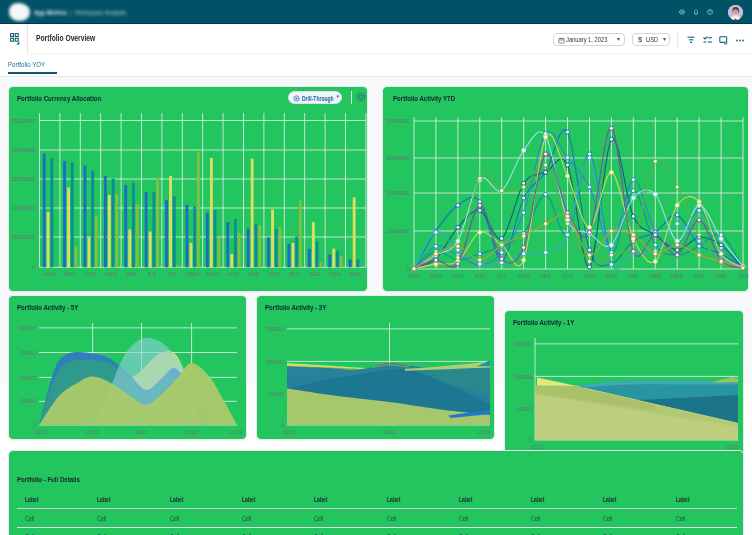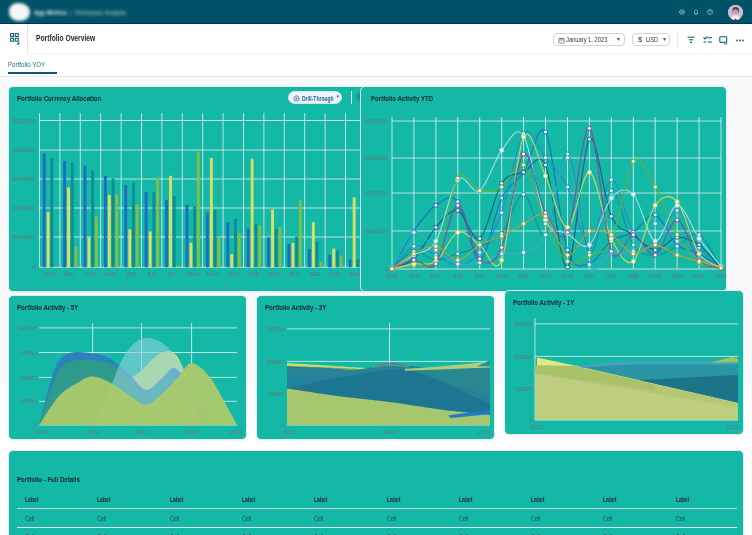--- a/index.html
+++ b/index.html
@@ -14,21 +14,21 @@
 #avatar{left:728px;top:5px;width:15px;height:15px;border-radius:50%;overflow:hidden;background:#cbb8dc}
 
 #tbar{left:0;top:24px;width:752px;height:29px;background:#fff}
 #tdiv{left:27px;top:24px;width:1px;height:29px;background:#e3e6e9}
 #ptitle{left:36px;top:33px;font-size:8.6px;font-weight:bold;color:#18242d}
 .btn{position:absolute;border:1px solid #d2d6da;border-radius:4px;background:#fff;color:#2d363d;font-size:7.4px}
 
 #tabrow{left:0;top:53px;width:752px;height:24px;background:#fff;border-bottom:1px solid #e4e7ea}
 #tab{left:8px;top:53px;width:49px;height:21px;border-bottom:2.5px solid #125a74;color:#1f6b94;font-size:7.7px;text-align:left;line-height:24px}
 
-.card{position:absolute;background:#14b8a6;border:1px solid #e7ebee;border-radius:5px;box-shadow:0 1px 2px rgba(20,40,60,.05)}
+.card{position:absolute;background:#22c55e;border:1px solid #e7ebee;border-radius:5px;box-shadow:0 1px 2px rgba(20,40,60,.05)}
 .ctitle{position:absolute;font-size:7.8px;font-weight:bold;color:#18242d}
 .th{position:absolute;top:45px;font-size:7px;font-weight:bold;color:#222b31}
 .td{position:absolute;font-size:7.4px;color:#3a4248}
 .sx{display:inline-block;transform:scaleX(.78);transform-origin:0 50%;white-space:nowrap}
 </style></head><body>
 <div id="page">
   <div class="abs" id="hdr"></div>
   <div class="abs" id="logoblob"></div>
   <div class="abs" id="hdrtext"><span class="sx" style="transform:scaleX(.8)"><b style="color:#cfe0e4">App Metrics</b> &nbsp;|&nbsp; Workspace Analysis</span></div>
   <svg class="abs hicon" style="left:678.5px;top:9px" viewBox="0 0 24 24" width="6.5" height="6.5">
@@ -234,21 +234,21 @@
         <rect x="327.0" y="163.8" width="2.9" height="16.5" fill="#0d8d95"></rect>
         <rect x="330.7" y="169.5" width="2.9" height="10.8" fill="#82c043"></rect>
         <text x="326.3" y="189.3" font-size="5.7" fill="#69737b" text-anchor="middle">CAD</text>
         <rect x="339.7" y="172.4" width="2.9" height="7.9" fill="#1a6fc0"></rect>
         <rect x="343.7" y="110.4" width="2.9" height="69.9" fill="#d8df63"></rect>
         <rect x="347.4" y="172.4" width="2.9" height="7.9" fill="#0d8d95"></rect>
         <text x="346.7" y="189.3" font-size="5.7" fill="#69737b" text-anchor="middle">DKK</text>
       </svg>
   </div>
 
-  <div class="card" style="left:360px;top:86px;width:367px;height:206px">
+  <div class="card" style="left:382px;top:86px;width:367px;height:206px">
     <div class="ctitle" style="left:10px;top:7px"><span class="sx">Portfolio Activity YTD</span></div>
     <svg width="367" height="206" viewBox="0 0 367 206" style="position:absolute;left:0;top:0">
         <line x1="31.0" y1="30" x2="31.0" y2="182" stroke="#eef0f2" stroke-width="0.8"></line>
         <line x1="52.9" y1="30" x2="52.9" y2="182" stroke="#eef0f2" stroke-width="0.8"></line>
         <line x1="74.9" y1="30" x2="74.9" y2="182" stroke="#eef0f2" stroke-width="0.8"></line>
         <line x1="96.8" y1="30" x2="96.8" y2="182" stroke="#eef0f2" stroke-width="0.8"></line>
         <line x1="118.7" y1="30" x2="118.7" y2="182" stroke="#eef0f2" stroke-width="0.8"></line>
         <line x1="140.7" y1="30" x2="140.7" y2="182" stroke="#eef0f2" stroke-width="0.8"></line>
         <line x1="162.6" y1="30" x2="162.6" y2="182" stroke="#eef0f2" stroke-width="0.8"></line>
         <line x1="184.5" y1="30" x2="184.5" y2="182" stroke="#eef0f2" stroke-width="0.8"></line>
@@ -509,21 +509,21 @@
         <path d="M150,74 L233,71.5 L233,100 L165,80 Z" fill="#2e9180" fill-opacity="0.45"></path>
         <path d="M118.0,70.5C120.4,70.0 127.2,67.6 132.5,67.5C137.8,67.4 147.1,69.6 150.0,70.0" fill="none" stroke="#7b519d" stroke-width="1.0" stroke-opacity="0.85"></path>
         <path d="M115.0,71.5C117.9,71.1 126.3,69.1 132.5,69.0C138.7,68.9 148.8,70.7 152.0,71.0" fill="none" stroke="#c9b23c" stroke-width="0.8" stroke-opacity="0.8"></path>
         <path d="M30.0,92.6C40.0,90.5 70.5,83.2 90.0,80.0C109.5,76.8 130.3,72.1 147.0,73.4C163.7,74.7 175.7,82.2 190.0,88.0C204.3,93.8 225.8,104.7 233.0,108.0L233.0,129.0L30.0,129.0Z" fill="#1b7390" fill-opacity="0.8"></path>
         <path d="M148,72.8 C175,71.5 205,68.5 233,65.5 L233,71.5 C205,72.5 175,74 148,74.8 Z" fill="#b4d077" fill-opacity="0.95"></path>
         <path d="M220,70.2 L233,64.2 L233,70.2 Z" fill="#1a93a8"></path>
         <path d="M30.0,92.6C38.3,93.8 62.9,97.8 80.0,100.0C97.1,102.2 115.8,103.8 132.5,106.0C149.2,108.2 167.1,111.2 180.0,113.0C192.9,114.8 201.2,115.5 210.0,116.5C218.8,117.5 229.2,118.6 233.0,119.0L233.0,129.0L30.0,129.0Z" fill="#abc96b" fill-opacity="0.97"></path>
         <path d="M191,119.5 C205,117.5 220,115.5 233,113.4 L233,117.9 C218,119.5 203,121 194,122 Z" fill="#2278d0" fill-opacity="0.97"></path>
       </svg>
   </div>
-  <div class="card" style="left:504px;top:290px;width:240px;height:145px">
+  <div class="card" style="left:504px;top:310px;width:240px;height:145px">
     <div class="ctitle" style="left:8px;top:7px"><span class="sx">Portfolio Activity - 1Y</span></div>
     <svg width="240" height="145" viewBox="0 0 240 145" style="position:absolute;left:0;top:0">
         <line x1="30" y1="32.9" x2="233" y2="32.9" stroke="#eceef1" stroke-width="0.8"></line>
         <text x="27" y="35.0" font-size="5.9" fill="#69737b" text-anchor="end" textLength="18.3" lengthAdjust="spacingAndGlyphs">1500000</text>
         <line x1="30" y1="65.4" x2="233" y2="65.4" stroke="#eceef1" stroke-width="0.8"></line>
         <text x="27" y="67.5" font-size="5.9" fill="#69737b" text-anchor="end" textLength="18.3" lengthAdjust="spacingAndGlyphs">1000000</text>
         <line x1="30" y1="98.3" x2="233" y2="98.3" stroke="#eceef1" stroke-width="0.8"></line>
         <text x="27" y="100.4" font-size="5.9" fill="#69737b" text-anchor="end" textLength="15.7" lengthAdjust="spacingAndGlyphs">500000</text>
         <text x="27" y="131.1" font-size="5.9" fill="#69737b" text-anchor="end">0</text>
         <line x1="30" y1="129.0" x2="233" y2="129.0" stroke="#dfe3e7" stroke-width="0.9"></line>

